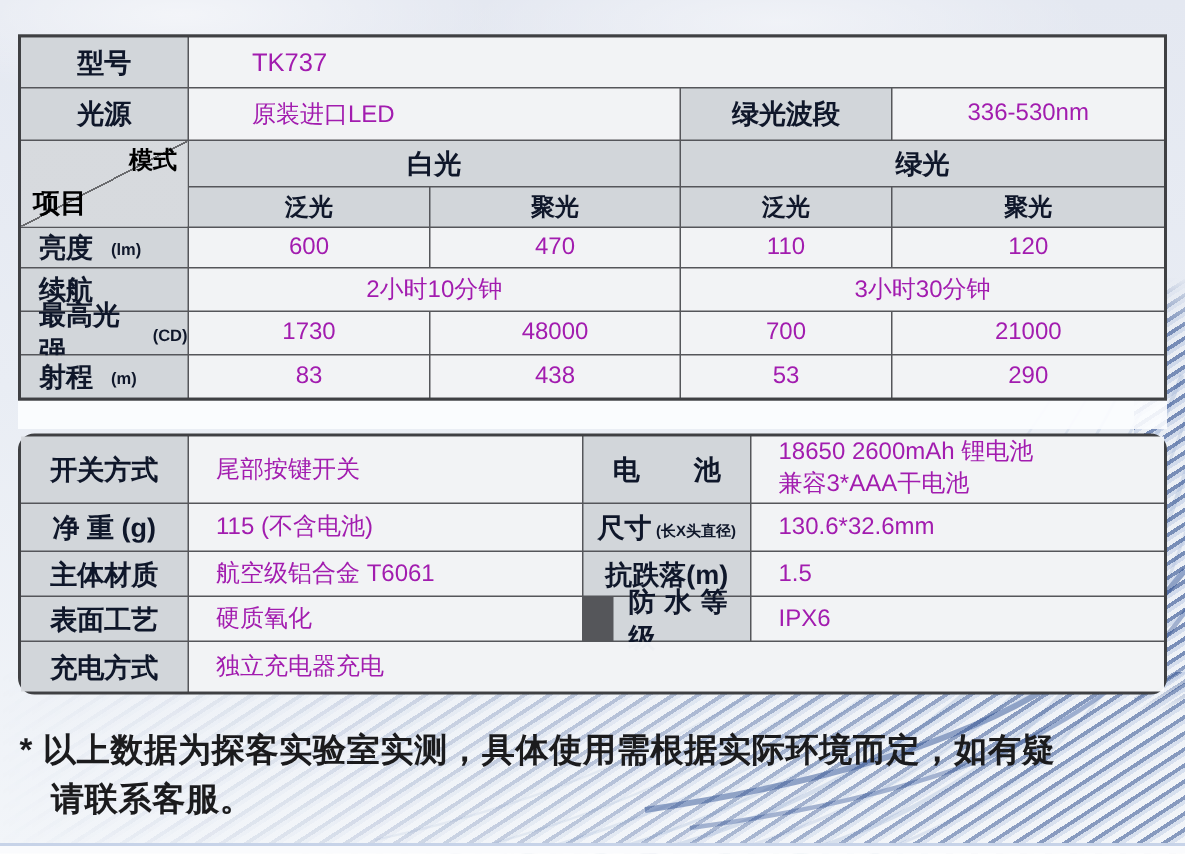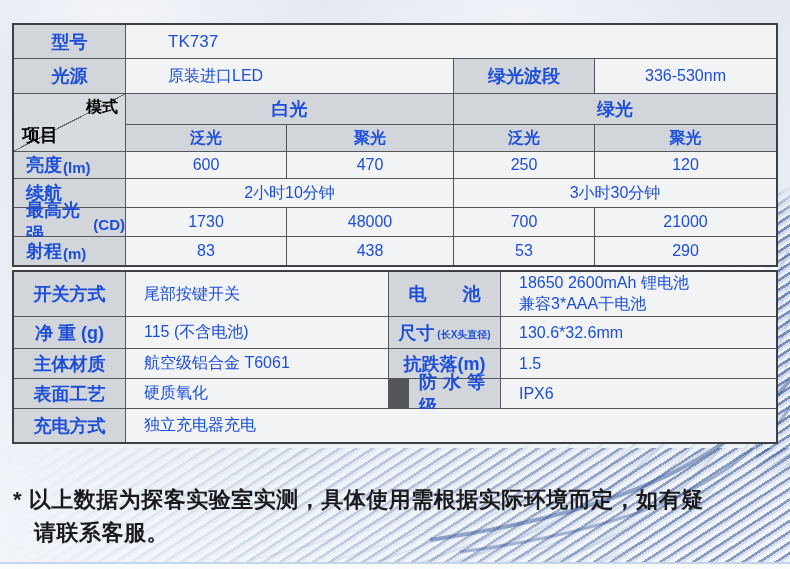--- a/index.html
+++ b/index.html
@@ -34,33 +34,33 @@
   .bottom-line{position:absolute;left:0;top:562px;width:790px;height:2px;background:#c7d3e8;z-index:3;}
   .bottom-strip{position:absolute;left:0;top:564px;width:790px;height:5px;background:#fafbfd;z-index:3;}
 
   
   .grid{
     position:absolute; left:12px; z-index:1;
     display:grid; gap:1px; background:#55565a; border:2px solid #3f4043;
   }
   .t1{top:23px; width:762px; grid-template-columns:111px 160px 166px 140px 181px;
       grid-template-rows:33px 34px 30px 26px 26px 28px 28px 28px;}
-  .t2{top:270px; width:762px; grid-template-columns:111px 262px 111px 275px;
-      grid-template-rows:44px 31px 29px 29px 33px;}
+  .t2{top:289px; width:762px; grid-template-columns:111px 262px 111px 275px;
+      grid-template-rows:44px 31px 29px 29px 33px;border-radius:11px;}
   .gapband{position:absolute;left:12px;top:266px;width:766px;height:20px;background:rgba(252,253,255,.9);z-index:1;}
 
-  .c{display:flex;align-items:center;justify-content:center;color:#1d4ed8;}
+  .c{display:flex;align-items:center;justify-content:center;color:#0f172a;}
   .hd{background:rgba(215,218,222,.97);font-weight:700;font-size:18px;}
   .hd2{background:rgba(215,218,222,.97);font-weight:700;font-size:16px;text-align:center;}
-  .vl{background:rgba(252,253,255,.94);font-size:16px;color:#1d4ed8;}
+  .vl{background:rgba(252,253,255,.94);font-size:16px;color:#a21caf;}
   .left{justify-content:flex-start;}
   .pl12{padding-left:12px;}
   .pl18{padding-left:18px;}
   .pl42{padding-left:42px;}
-  .unit{font-size:15px;font-weight:700;margin-left:1px;margin-top:4px;}
+  .unit{font-size:11px;font-weight:700;margin-left:12px;margin-top:4px;}
   .unit-sm{font-size:10px;font-weight:700;margin-left:3px;margin-top:5px;letter-spacing:0;}
   .spread{letter-spacing:6px;padding-left:10px;justify-content:flex-start;margin-left:20px;}
   .pre{white-space:pre-line;line-height:1.3;}
   .diag{
     position:relative;background:rgba(215,218,222,.97);
     background-image:linear-gradient(to bottom right,
       transparent calc(50% - 0.6px), #6a6b6e calc(50% - 0.6px),
       #6a6b6e calc(50% + 0.6px), transparent calc(50% + 0.6px)),
       linear-gradient(rgba(215,218,222,.97),rgba(215,218,222,.97));
   }
@@ -119,21 +119,21 @@
     <div class="c hd2">聚光</div>
     <div class="c hd2">泛光</div>
     <div class="c hd2">聚光</div>
 
     <div class="c hd left pl12">
       <span>亮度</span>
         <span class="unit">(lm)</span>
     </div>
     <div class="c vl">600</div>
     <div class="c vl">470</div>
-    <div class="c vl">250</div>
+    <div class="c vl">110</div>
     <div class="c vl">120</div>
 
     <div class="c hd left pl12">续航</div>
     <div class="c vl" style="grid-column:2/4;">2小时10分钟</div>
     <div class="c vl" style="grid-column:4/6;">3小时30分钟</div>
 
     <div class="c hd left pl12">
       <span>最高光强</span>
         <span class="unit">(CD)</span>
     </div>

